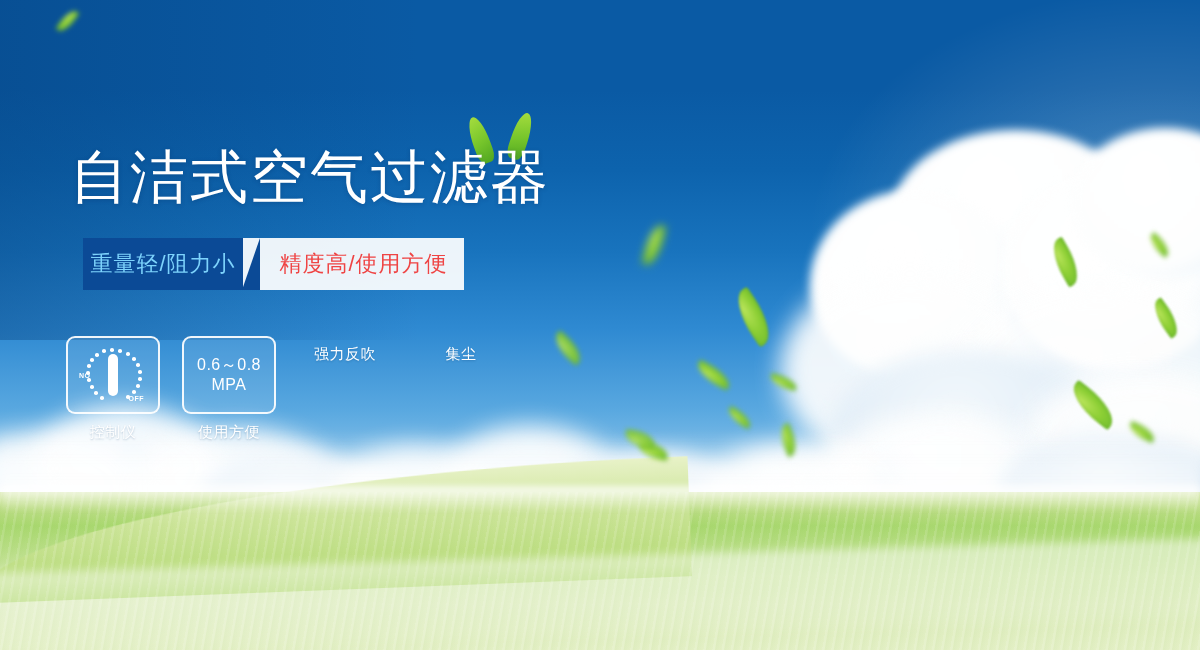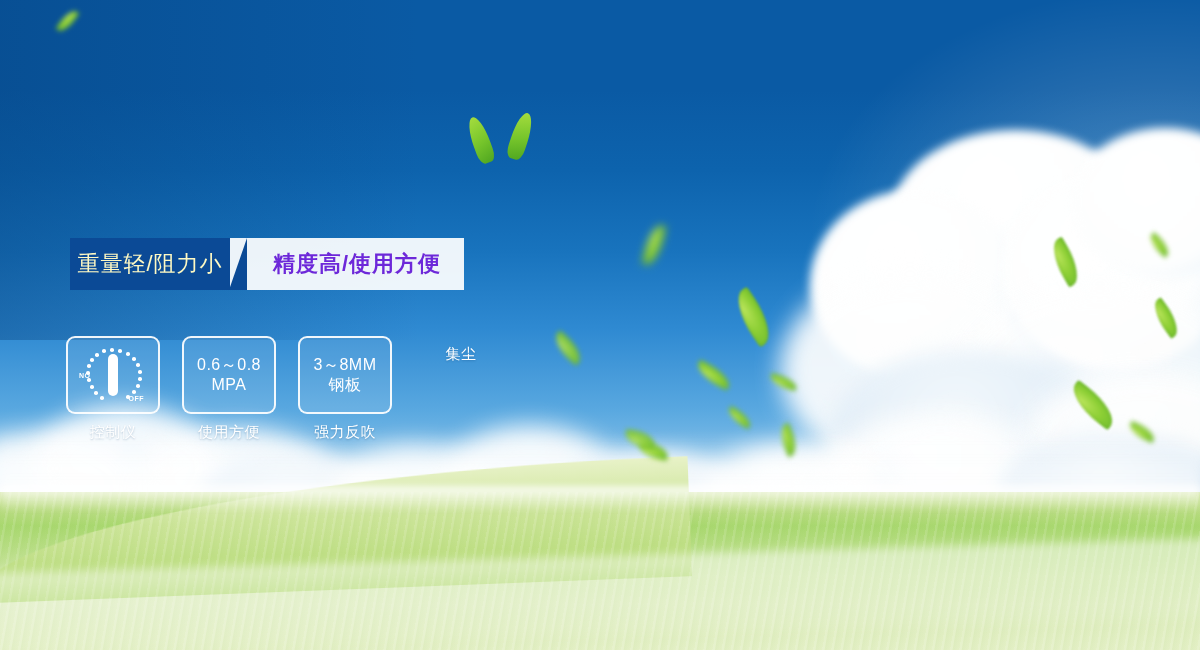--- a/index.html
+++ b/index.html
@@ -124,34 +124,35 @@
   
   .subbar {
     position:absolute; left:70px; top:238px;
     width:394px; height:52px; display:flex; overflow:hidden;
   }
   .subbar-left {
     position:relative; z-index:2;
     background:#0b4a96;
     width:160px; height:52px;
     display:flex; align-items:center; justify-content:center;
-    color:#fef9c3; font-size:22px; letter-spacing:1px; font-weight:500;
+    color:#7dd3fc; font-size:22px; letter-spacing:1px; font-weight:500;
     white-space:nowrap;
+    margin-left:13px;
   }
   .subbar-left::after {
     content:""; position:absolute; right:-17px; top:0;
     width:0; height:0;
     border-style:solid; border-width:0 0 52px 18px;
     border-color:transparent transparent #0b4a96 transparent;
   }
   .subbar-right {
     position:relative; flex:1; height:52px;
     background:rgba(255,255,255,.92);
     display:flex; align-items:center; justify-content:center;
-    color:#6d28d9; font-size:22px; letter-spacing:1px; font-weight:700;
+    color:#ef4444; font-size:22px; letter-spacing:1px; font-weight:400;
     white-space:nowrap; padding-left:20px;
   }
 
   
   .features {
     position:absolute; left:70px; top:336px;
     display:flex; gap:30px; align-items:flex-start;
   }
   .feature { width:86px; display:flex; flex-direction:column; align-items:center; }
   .fbox {
@@ -281,20 +282,21 @@
   <div class="leaf blur1" style="left:1158px;top:298px; width:16px; height:40px; transform:rotate(-36deg);"></div>
   <div class="leaf blur1" style="left:1082px;top:378px; width:22px; height:54px; transform:rotate(-52deg);"></div>
   <div class="leaf blur2" style="left:1136px;top:418px; width:12px; height:28px; transform:rotate(-66deg);"></div>
   <div class="leaf blur2" style="left:560px; top:330px; width:16px; height:36px; transform:rotate(-48deg); opacity:.9;"></div>
   <div class="leaf blur2" style="left:632px; top:424px; width:16px; height:30px; transform:rotate(-82deg); opacity:.9;"></div>
 
   <div class="title-leaves">
     <div class="title-leaf l"></div>
     <div class="title-leaf r"></div>
   </div>
+  <h1 class="title">自洁式空气过滤器</h1>
 
   <div class="subbar">
     <div class="subbar-left">重量轻/阻力小</div>
     <div class="subbar-right">精度高/使用方便</div>
   </div>
 
   <div class="features">
 
     <div class="feature">
       <div class="fbox">
@@ -331,26 +333,20 @@
         <div class="fbox-text">
           <span>0.6～0.8</span>
           <span class="l2">MPA</span>
         </div>
       </div>
       <div class="flabel">使用方便</div>
     </div>
 
 
     <div class="feature">
-      <div class="fbox">
-        <div class="fbox-text">
-          <span>3～8MM</span>
-          <span class="l2">钢板</span>
-        </div>
-      </div>
       <div class="flabel">强力反吹</div>
     </div>
 
     <div class="feature">
       <div class="flabel">集尘</div>
     </div>
 
   </div>
 </div>
 

